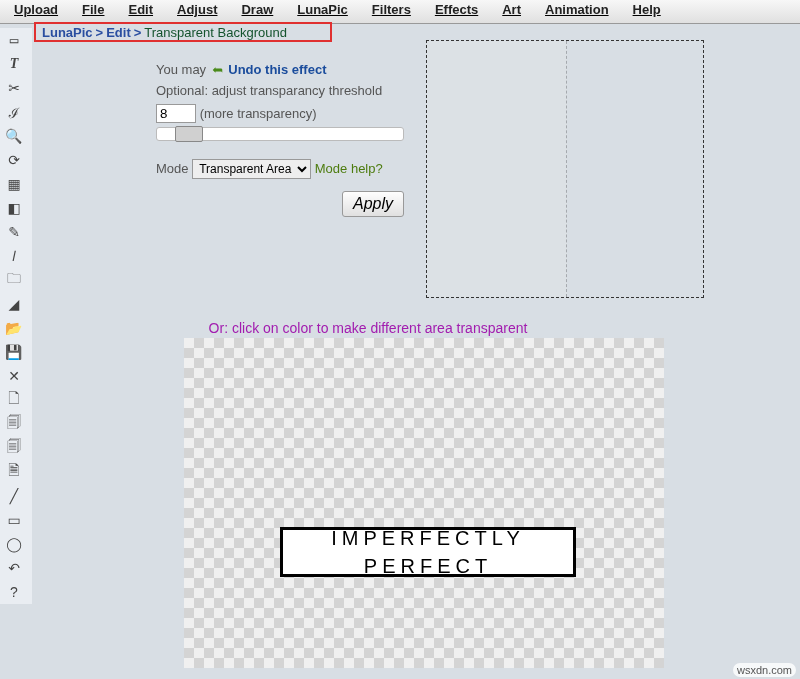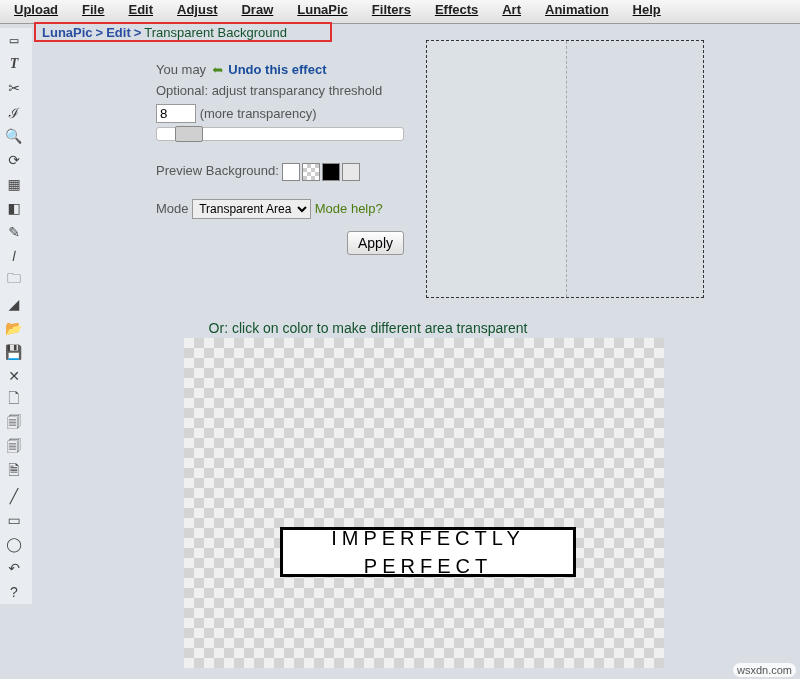--- a/index.html
+++ b/index.html
@@ -23,27 +23,27 @@
 .thresh-input { width: 40px; border: 1px solid #999; padding: 1px 3px; background: #fff; }
 .slider-bar { width: 248px; height: 14px; background: #fff; border: 1px solid #bbb; border-radius: 3px; position: relative; margin-top: 4px; }
 .slider-bar .knob { position: absolute; left: 18px; top: -2px; width: 28px; height: 16px; background: #d0d0d0; border: 1px solid #888; border-radius: 2px; }
 
 .swatches { display: inline-flex; gap: 2px; vertical-align: middle; }
 .swatch { width: 18px; height: 18px; border: 1px solid #888; display: inline-block; }
 .checker-sw { background-image: linear-gradient(45deg,#ccc 25%,transparent 25%),linear-gradient(-45deg,#ccc 25%,transparent 25%),linear-gradient(45deg,transparent 75%,#ccc 75%),linear-gradient(-45deg,transparent 75%,#ccc 75%); background-size: 8px 8px; background-position: 0 0,0 4px,4px -4px,-4px 0; background-color: #fff; }
 
 .mode-select { border: 1px solid #999; background: #eee; padding: 1px 2px; font-size: 12px; }
 .help-link { color: #4d7c0f; cursor: pointer; }
-.apply-btn { border: 1px solid #999; background: linear-gradient(#fefefe,#e0e0e0); padding: 3px 10px; border-radius: 3px; font-size: 14px; cursor: pointer; margin-top: 6px; }
+.apply-btn { border: 1px solid #999; background: linear-gradient(#fefefe,#e0e0e0); padding: 3px 10px; border-radius: 3px; font-size: 16px; cursor: pointer; margin-top: 6px; font-style: italic; }
 .apply-row { text-align: right; width: 248px; }
 
 .preview-box { position: absolute; left: 426px; top: 40px; width: 278px; height: 258px; border: 1px dashed #333; }
 .preview-box .inner { position: absolute; left: 0; top: 0; width: 140px; height: 256px; border-right: 1px dashed #333; background: #e8e8e8; opacity: 0.3; }
 
-.sub-header { position: absolute; left: 0; top: 320px; width: 736px; text-align: center; color: #14532d; font-size: 14px; }
+.sub-header { position: absolute; left: 0; top: 320px; width: 736px; text-align: center; color: #a21caf; font-size: 14px; }
 
 .image-area { position: absolute; left: 184px; top: 338px; width: 480px; height: 330px;
   background-image: linear-gradient(45deg,#d4d4d4 25%,transparent 25%),linear-gradient(-45deg,#d4d4d4 25%,transparent 25%),linear-gradient(45deg,transparent 75%,#d4d4d4 75%),linear-gradient(-45deg,transparent 75%,#d4d4d4 75%);
   background-size: 20px 20px; background-position: 0 0,0 10px,10px -10px,-10px 0; background-color: #f0f0f0; }
 .text-stamp { position: absolute; left: 280px; top: 527px; width: 296px; height: 50px; background: #fff; border: 3px solid #000; display: flex; flex-direction: column; align-items: center; justify-content: center; letter-spacing: 5px; font-size: 20px; font-family: Arial; color: #000; }
 .text-stamp div { line-height: 28px; }
 
 .watermark { position: absolute; right: 4px; bottom: 2px; font-size: 11px; color: #555; background: rgba(255,255,255,0.8); padding: 1px 4px; border-radius: 7px; }
 </style>
 </head>
@@ -105,29 +105,20 @@
     <span class="undo-link">Undo this effect</span>
   </div>
   <div class="row">Optional: adjust transparancy threshold</div>
   <div class="row">
     <input class="thresh-input" value="8" style="">
     <span>(more transparency)</span>
     <div class="slider-bar">
         <div class="knob"></div>
       </div>
   </div>
-  <div class="row" style="margin-top:22px">
-    <span>Preview Background:</span>
-    <span class="swatches">
-      <span class="swatch" style="background:#fff"></span>
-      <span class="swatch checker-sw"></span>
-      <span class="swatch" style="background:#000"></span>
-      <span class="swatch" style="background:#e8e8e8"></span>
-    </span>
-  </div>
   <div class="row" style="margin-top:18px">
     <span>Mode</span>
     <select class="mode-select"><option>Transparent Area</option></select>
     <span class="help-link">Mode help?</span>
   </div>
   <div class="row apply-row">
     <button class="apply-btn">Apply</button>
   </div>
 </div>
 

